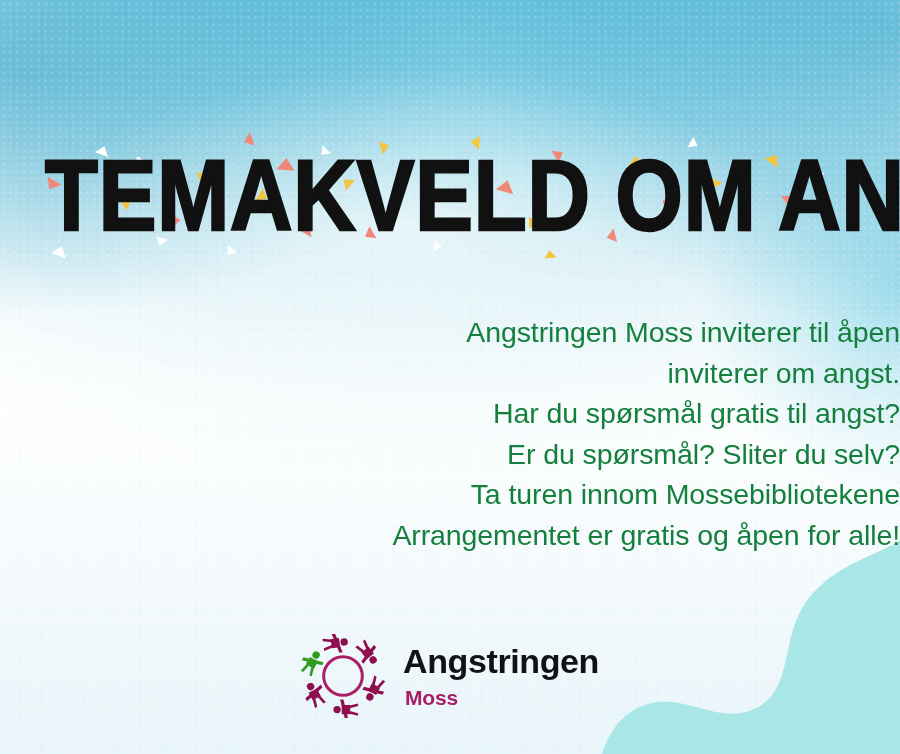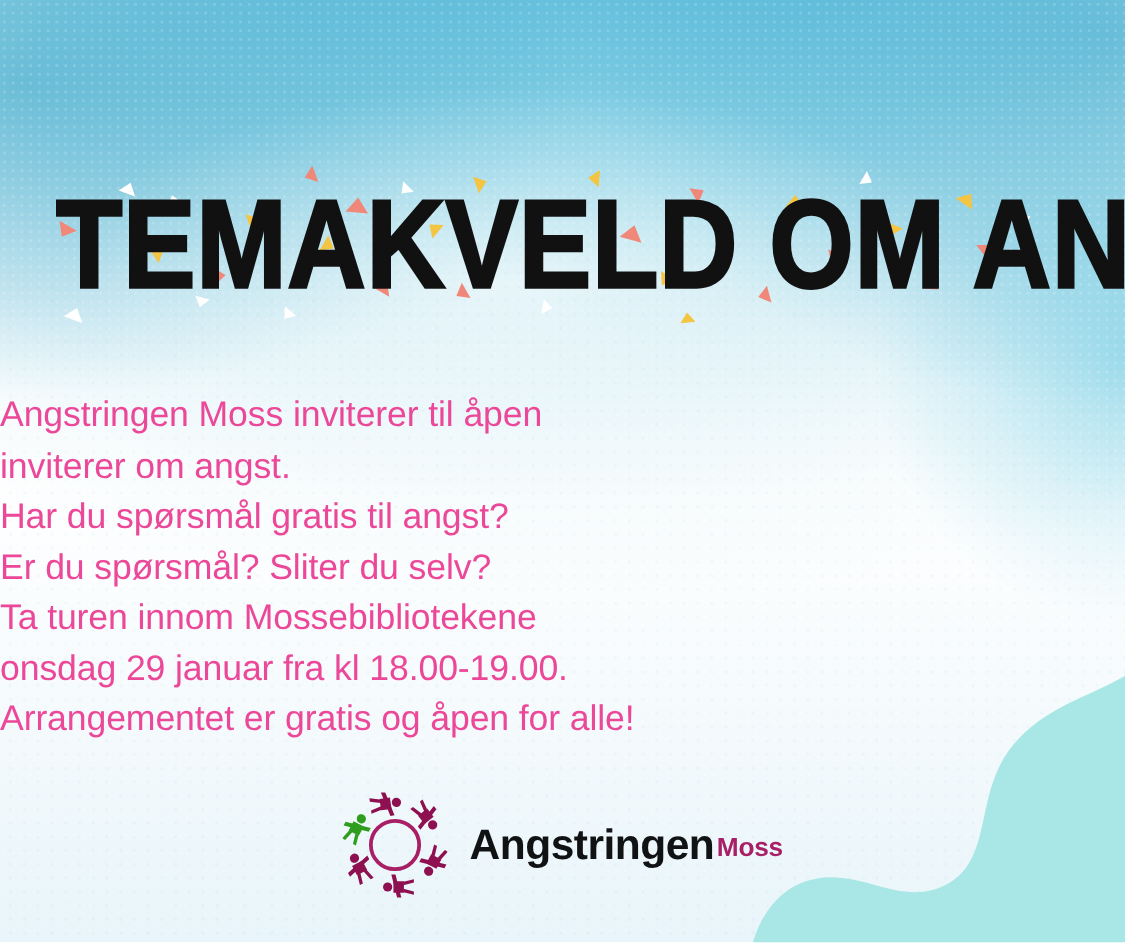--- a/index.html
+++ b/index.html
@@ -104,42 +104,42 @@
     transform-origin: 50% 0;
     white-space:nowrap;
     -webkit-text-stroke: 2.6px #111111;
   }
 
   
   .body-copy {
     position:absolute;
     left:0; right:0;
     top:312px;
-    text-align:left;
-    color:#ec4899;
+    text-align:right;
+    color:#15803d;
     font-family: "Liberation Sans", sans-serif;
     font-size:28.5px;
     line-height:40.5px;
     font-weight:400;
     letter-spacing:-0.1px;
   }
   .body-copy .line { display:block; white-space:nowrap; }
 
   
   .logo {
     position:absolute;
     left:0; right:0;
     bottom:36px;
     display:flex;
     align-items:center;
     justify-content:center;
     gap:18px;
   }
   .logo-mark { width:84px; height:84px; display:block; flex:0 0 auto; }
-  .logo-words { display:flex; flex-direction:row; align-items:flex-start; line-height:1; }
+  .logo-words { display:flex; flex-direction:column; align-items:flex-start; line-height:1; }
   .logo-name {
     font-family:"Liberation Sans", sans-serif;
     font-weight:700;
     font-size:34px;
     color:#111214;
     letter-spacing:-0.4px;
   }
   .logo-sub {
     font-family:"Liberation Sans", sans-serif;
     font-weight:700;
@@ -209,21 +209,20 @@
     </div>
 
   <h1 class="headline">TEMAKVELD OM ANGST</h1>
 
   <div class="body-copy">
     <span class="line">Angstringen Moss inviterer til åpen</span>
     <span class="line">inviterer om angst.</span>
     <span class="line">Har du spørsmål gratis til angst?</span>
     <span class="line">Er du spørsmål? Sliter du selv?</span>
     <span class="line">Ta turen innom Mossebibliotekene</span>
-    <span class="line">onsdag 29 januar fra kl 18.00-19.00.</span>
     <span class="line">Arrangementet er gratis og åpen for alle!</span>
   </div>
 
   <div class="logo">
 
     <svg class="logo-mark" viewBox="0 0 100 100">
       <g id="logo-mark-group">
         <circle cx="50" cy="50" r="23" fill="none" stroke="#a81f66" stroke-width="3.6"></circle>
         <g id="logo-figures">
             <g transform="rotate(-62 50 50) translate(50 10) rotate(90)">

